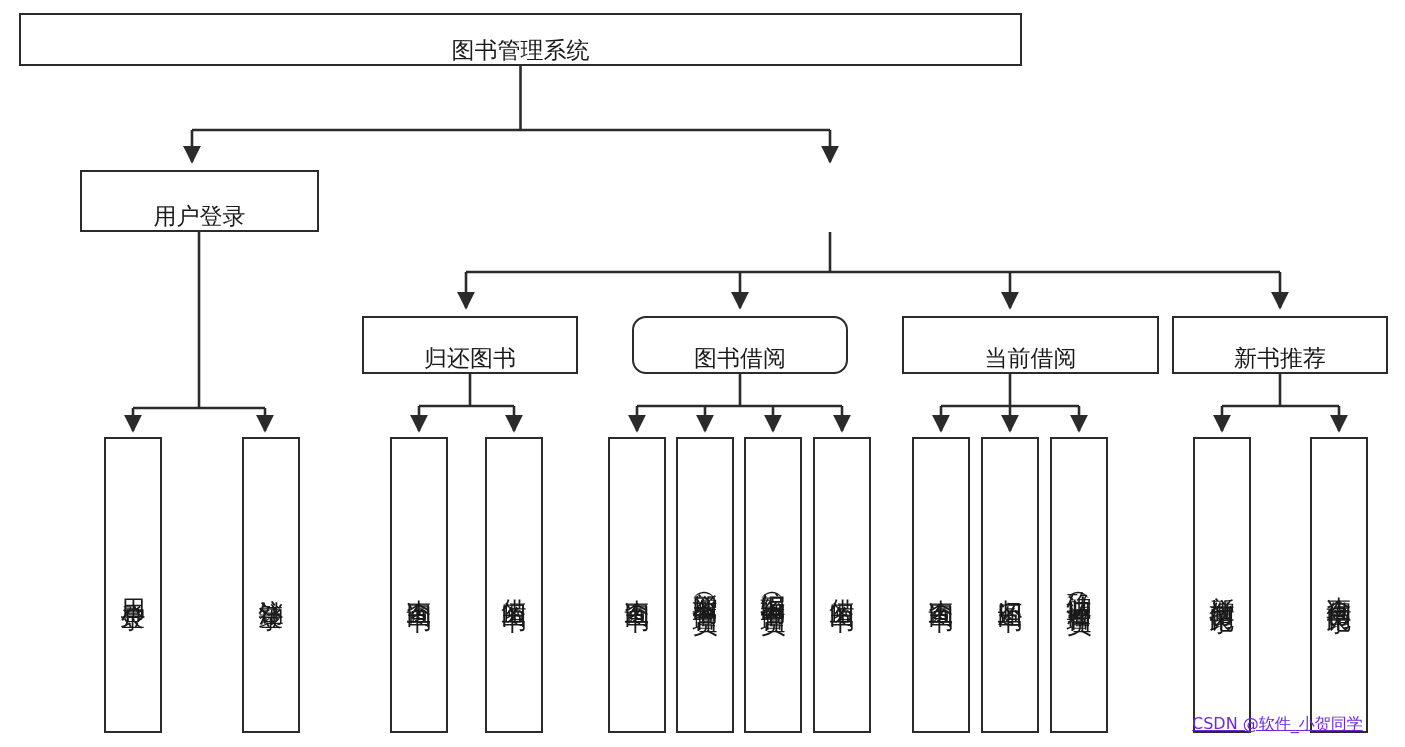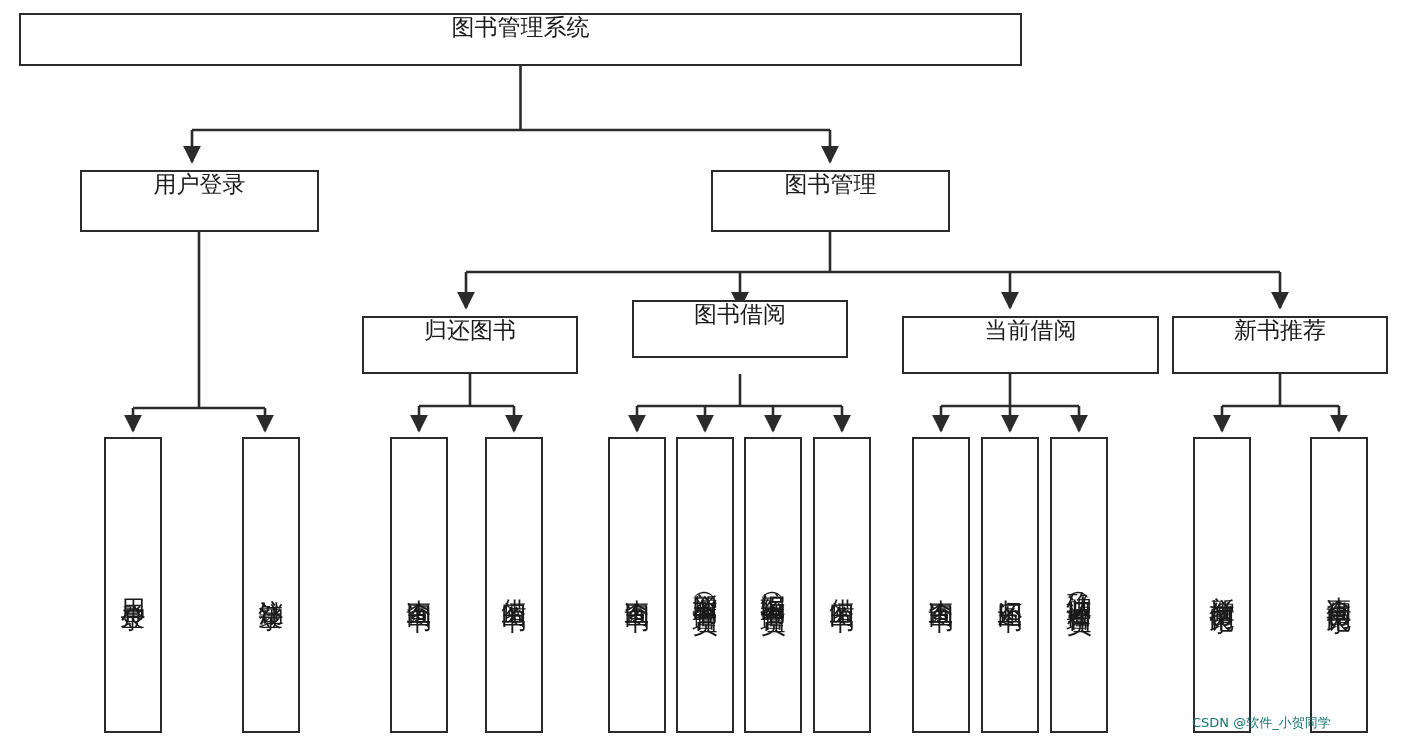--- a/index.html
+++ b/index.html
@@ -23,21 +23,21 @@
     width: 1405px;
     height: 747px;
     pointer-events: none;
   }
   .node {
     position: absolute;
     box-sizing: border-box;
     background: #ffffff;
     border: 2.5px solid #2b2b2b;
     display: flex;
-    align-items: flex-start;
+    align-items: flex-end;
     justify-content: center;
     z-index: 2;
   }
   .node .label {
     color: #1a1a1a;
     line-height: 1.12;
     text-align: center;
     white-space: nowrap;
   }
   .node.h .label {
@@ -57,25 +57,26 @@
     font-size: 25px;
     letter-spacing: 3px;
     line-height: 1;
     white-space: nowrap;
     max-height: 268px;
   }
   .watermark {
     position: absolute;
     left: 1192px;
     top: 714px;
-    font-size: 13px;
-    color: #0f766e;
+    font-size: 16px;
+    color: #6d28d9;
     z-index: 3;
     white-space: nowrap;
     font-family: "DejaVu Sans", "Liberation Sans", sans-serif;
+    text-decoration: underline;
   }
 </style>
 </head>
 <body>
 
 <div id="canvas">
 
   <svg id="wires" viewBox="0 0 1405 747" width="1405" height="747" xmlns="http://www.w3.org/2000/svg">
     <defs>
       <marker id="arrow" viewBox="0 0 10 10" refX="9" refY="5" markerWidth="7" markerHeight="7" orient="auto-start-reverse">
@@ -126,28 +127,25 @@
     </g>
   </svg>
 
   <div class="node root" style="left:19px; top:13px; width:1003px; height:53px;">
     <span class="label">图书管理系统</span>
   </div>
 
   <div class="node h" style="left:80px; top:170px; width:239px; height:62px;">
     <span class="label">用户登录</span>
   </div>
-  <div class="node h" style="left:711px; top:170px; width:239px; height:62px;">
-    <span class="label">图书管理</span>
-  </div>
 
   <div class="node h" style="left:362px; top:316px; width:216px; height:58px;">
     <span class="label">归还图书</span>
   </div>
-  <div class="node h" style="left:632px; top:300px; width:216px; height:58px;">
+  <div class="node h" style="left:632px; top:316px; width:216px; height:58px;border-radius:14px;">
     <span class="label">图书借阅</span>
   </div>
   <div class="node h" style="left:902px; top:316px; width:257px; height:58px;">
     <span class="label">当前借阅</span>
   </div>
   <div class="node h" style="left:1172px; top:316px; width:216px; height:58px;">
     <span class="label">新书推荐</span>
   </div>
 
   <div class="node v" style="left:104px; top:437px; width:58px; height:296px;">

